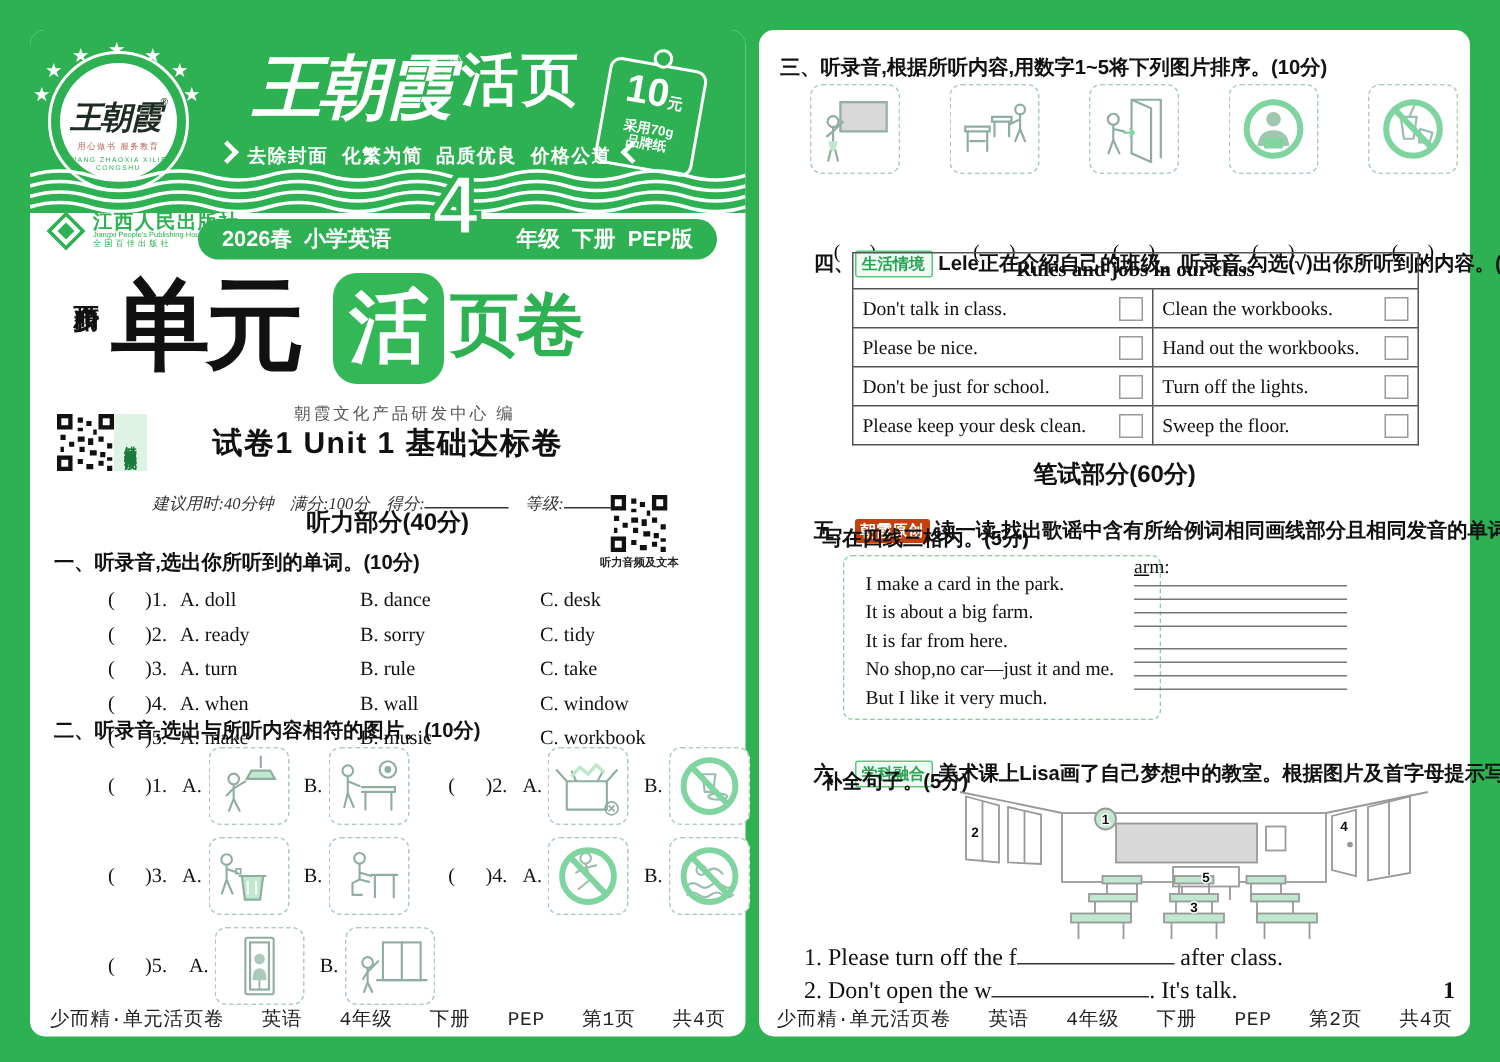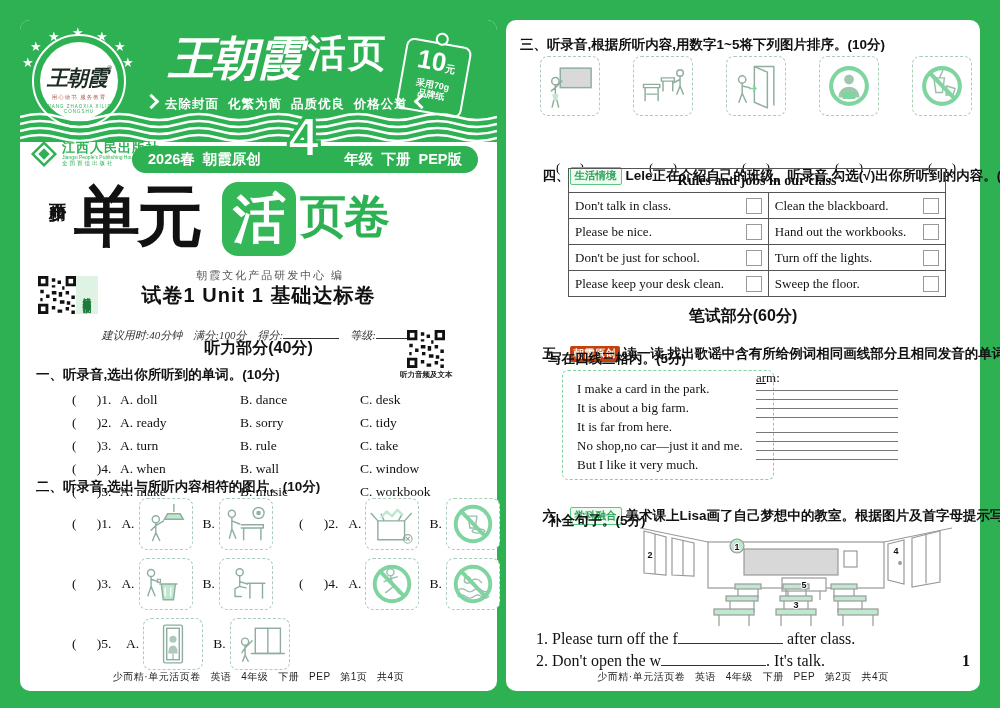--- a/index.html
+++ b/index.html
@@ -89,21 +89,21 @@
   
   .q2row{position:absolute;left:52px;right:8px;height:56px;display:flex;align-items:center;
          font-family:"Liberation Serif",serif;font-size:13.5px;color:#111;}
   .figbox{width:60px;height:52px;border:1px dashed #a9cdb6;border-radius:8px;background:#fff;
           display:flex;align-items:center;justify-content:center;box-sizing:border-box;}
   .figbox svg{width:52px;height:44px;}
   .q2row .lab{margin:0 4px 0 10px;}
   .q2row .p{width:44px;}
   .q2row .g2{margin-left:26px;}
 
-  .foot{position:absolute;font-size:10px;color:#222;font-family:Liberation Sans, sans-serif;letter-spacing:.5px;white-space:pre;}
+  .foot{position:absolute;font-size:13px;color:#222;font-family:Liberation Mono, monospace;letter-spacing:.5px;white-space:pre;}
 
   
   .q3figs{position:absolute;left:0;top:36px;right:0;height:64px;}
   .q3box{position:absolute;top:0;width:60px;height:60px;border:1px dashed #a9cdb6;border-radius:8px;
          display:flex;align-items:center;justify-content:center;box-sizing:border-box;}
   .q3box svg{width:52px;height:50px;}
   .q3br{position:absolute;top:104px;width:60px;text-align:center;font-family:"Liberation Serif",serif;font-size:13px;}
   .badge-tag{display:inline-block;font-size:10.5px;font-weight:bold;padding:1px 4px;border-radius:2px;
              vertical-align:1px;margin-right:4px;}
   .badge-green-line{color:#2aa355;border:1px solid #58c97f;background:#eefaf2;}
@@ -308,21 +308,21 @@
         <rect x="10" y="10" width="8" height="8" transform="rotate(45 14 14)" fill="#2eb153"></rect>
       </svg>
       <div class="txt">
         <div class="pub-name">江西人民出版社</div>
         <div class="pub-en">Jiangxi People's Publishing House</div>
         <div class="pub-sub">全国百佳出版社</div>
       </div>
     </div>
 
     <div class="edition-pill">
-      <span>2026春  朝霞原创</span>
+      <span>2026春  小学英语</span>
       <span>年级  下册  PEP版</span>
     </div>
 
     <div class="slogan-v" style="writing-mode:vertical-rl">少而精</div>
     <div class="mast-t1">单元</div>
     <div class="mast-tile">活</div>
     <div class="mast-t3">页卷</div>
     <div class="editor">朝霞文化产品研发中心  编</div>
 
     <div class="qr-wrap" style="left:18px;top:256px">
@@ -511,21 +511,21 @@
           </tr>
       <tr>
         <td style="width:53%">
               <div class="cellflex">
                 <span>Don't talk in class.</span>
                 <span class="chk"></span>
               </div>
             </td>
         <td>
               <div class="cellflex">
-                <span>Clean the blackboard.</span>
+                <span>Clean the workbooks.</span>
                 <span class="chk"></span>
               </div>
             </td>
       </tr>
       <tr>
         <td>
               <div class="cellflex">
                 <span>Please be nice.</span>
                 <span class="chk"></span>
               </div>

